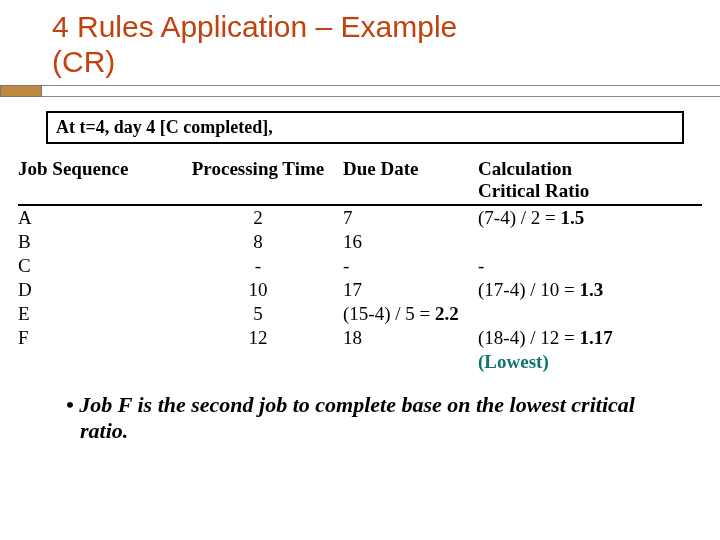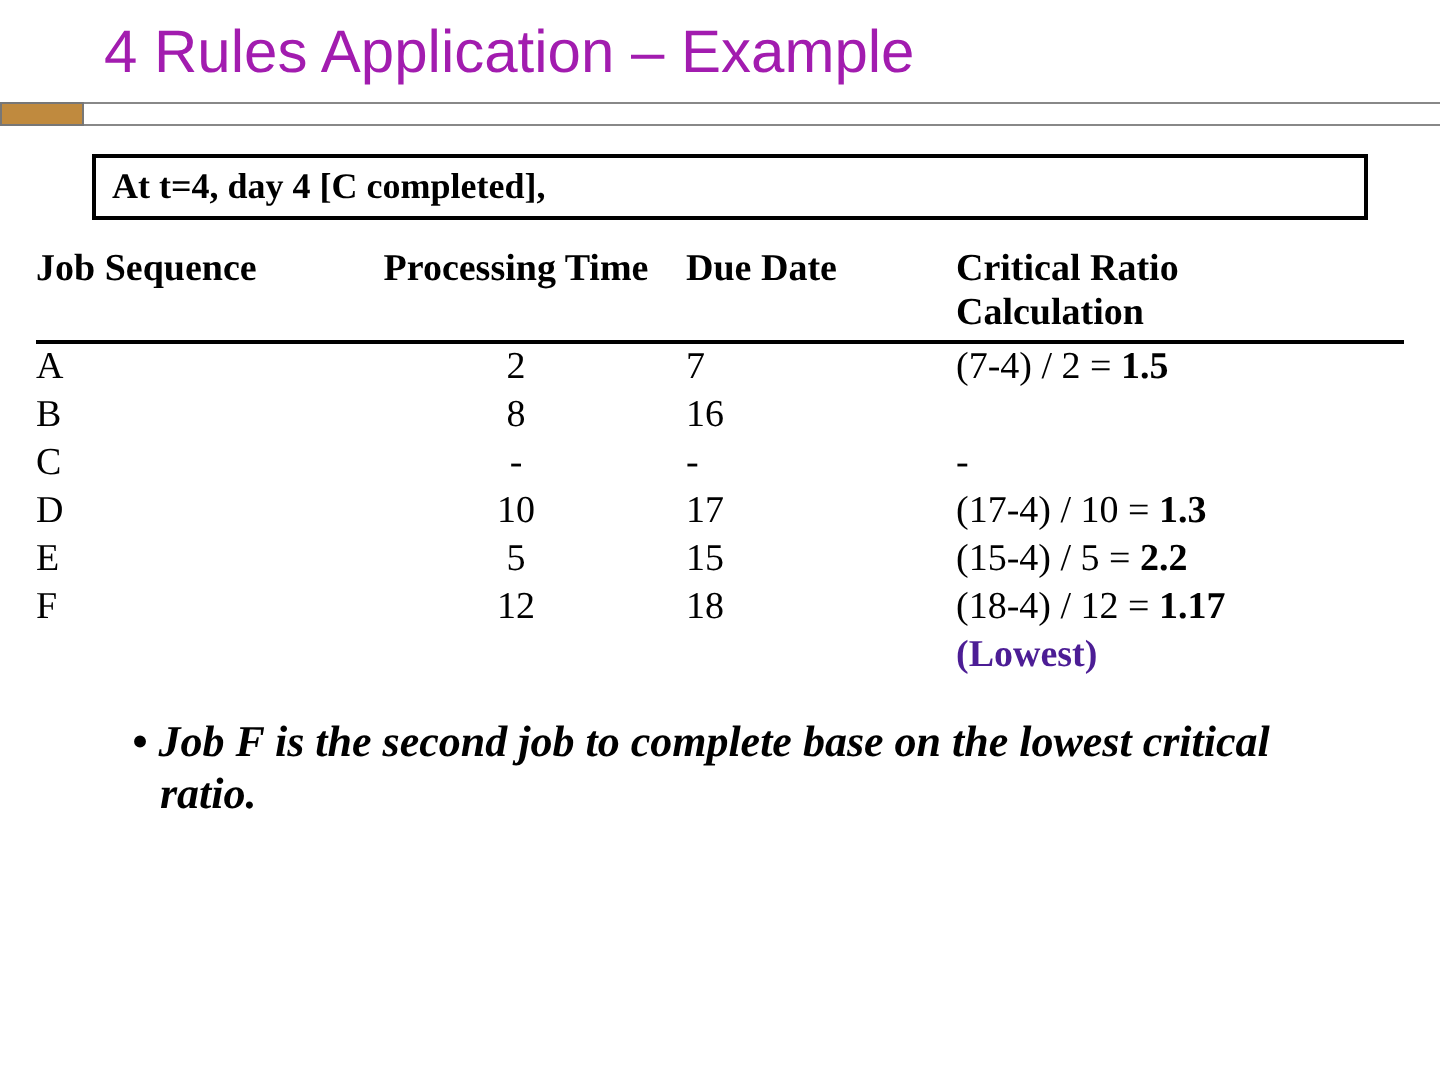--- a/index.html
+++ b/index.html
@@ -9,21 +9,21 @@
     background: #fff;
     font-family: "Times New Roman", Times, serif;
     color: #000;
     position: relative;
     overflow: hidden;
   }
   .title-block {
     padding: 10px 0 6px 52px;
     font-family: Arial, Helvetica, sans-serif;
     font-size: 30px;
-    color: #a21caf;
+    color: #c2410c;
     line-height: 1.15;
   }
   .accent-row {
     display: flex;
     align-items: stretch;
     height: 12px;
   }
   .accent-chip {
     width: 42px;
     background: #c08a3e;
@@ -54,60 +54,61 @@
     border-bottom: 2px solid #000;
     padding-bottom: 2px;
   }
   .tbl-row { padding: 1px 0; }
   .c1 { width: 155px; }
   .c2 { width: 170px; text-align: center; }
   .c3 { width: 135px; }
   .c4 { flex: 1; }
   .bold { font-weight: bold; margin-top: 36px; }
   .lowest {
-    color: #4c1d95;
+    color: #0f766e;
     font-weight: bold;
   }
   .bullet {
     margin: 18px 60px 0 66px;
     font-size: 22px;
     font-weight: bold;
     text-indent: -14px;
     padding-left: 14px;
     line-height: 1.2;
     font-style: italic;
   }
   .bullet::before {
     content: "• ";
   }
 </style>
 </head>
 <body>
 
 <div class="title-block">
   <div>4 Rules Application – Example</div>
+  <div>(CR)</div>
 </div>
 
 <div class="accent-row">
   <div class="accent-chip"></div>
   <div class="accent-line"></div>
 </div>
 
 <div class="context-bar">
   <span>At t=4, day 4 [C completed],</span>
 </div>
 
 <div class="tbl">
   <div class="tbl-head">
     <div class="c1">Job Sequence</div>
     <div class="c2">Processing Time</div>
     <div class="c3">Due Date</div>
     <div class="c4">
+      <div>Calculation</div>
       <div>Critical Ratio</div>
-      <div>Calculation</div>
     </div>
   </div>
   <div id="rows">
       <div class="tbl-row">
         <div class="c1">A</div>
         <div class="c2">2</div>
         <div class="c3">7</div>
         <div class="c4"><span>(7-4) / 2 = </span><span class="bold">1.5</span></div>
       </div>
       <div class="tbl-row">
@@ -123,21 +124,20 @@
       </div>
       <div class="tbl-row">
         <div class="c1">D</div>
         <div class="c2">10</div>
         <div class="c3">17</div>
         <div class="c4"><span>(17-4) / 10 = </span><span class="bold">1.3</span></div>
       </div>
       <div class="tbl-row">
         <div class="c1">E</div>
         <div class="c2">5</div>
-        <div class="c3">15</div>
         <div class="c4"><span>(15-4) / 5 = </span><span class="bold">2.2</span></div>
       </div>
       <div class="tbl-row">
         <div class="c1">F</div>
         <div class="c2">12</div>
         <div class="c3">18</div>
         <div class="c4"><span>(18-4) / 12 = </span><span class="bold">1.17</span></div>
       </div>
       <div class="tbl-row">
         <div class="c1"></div>

